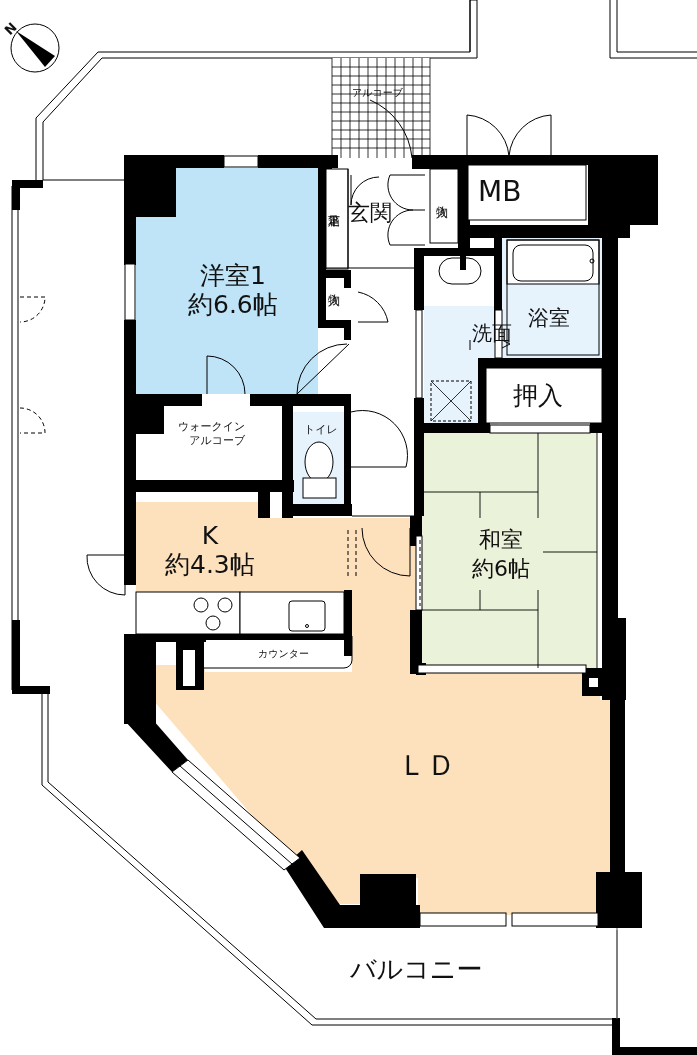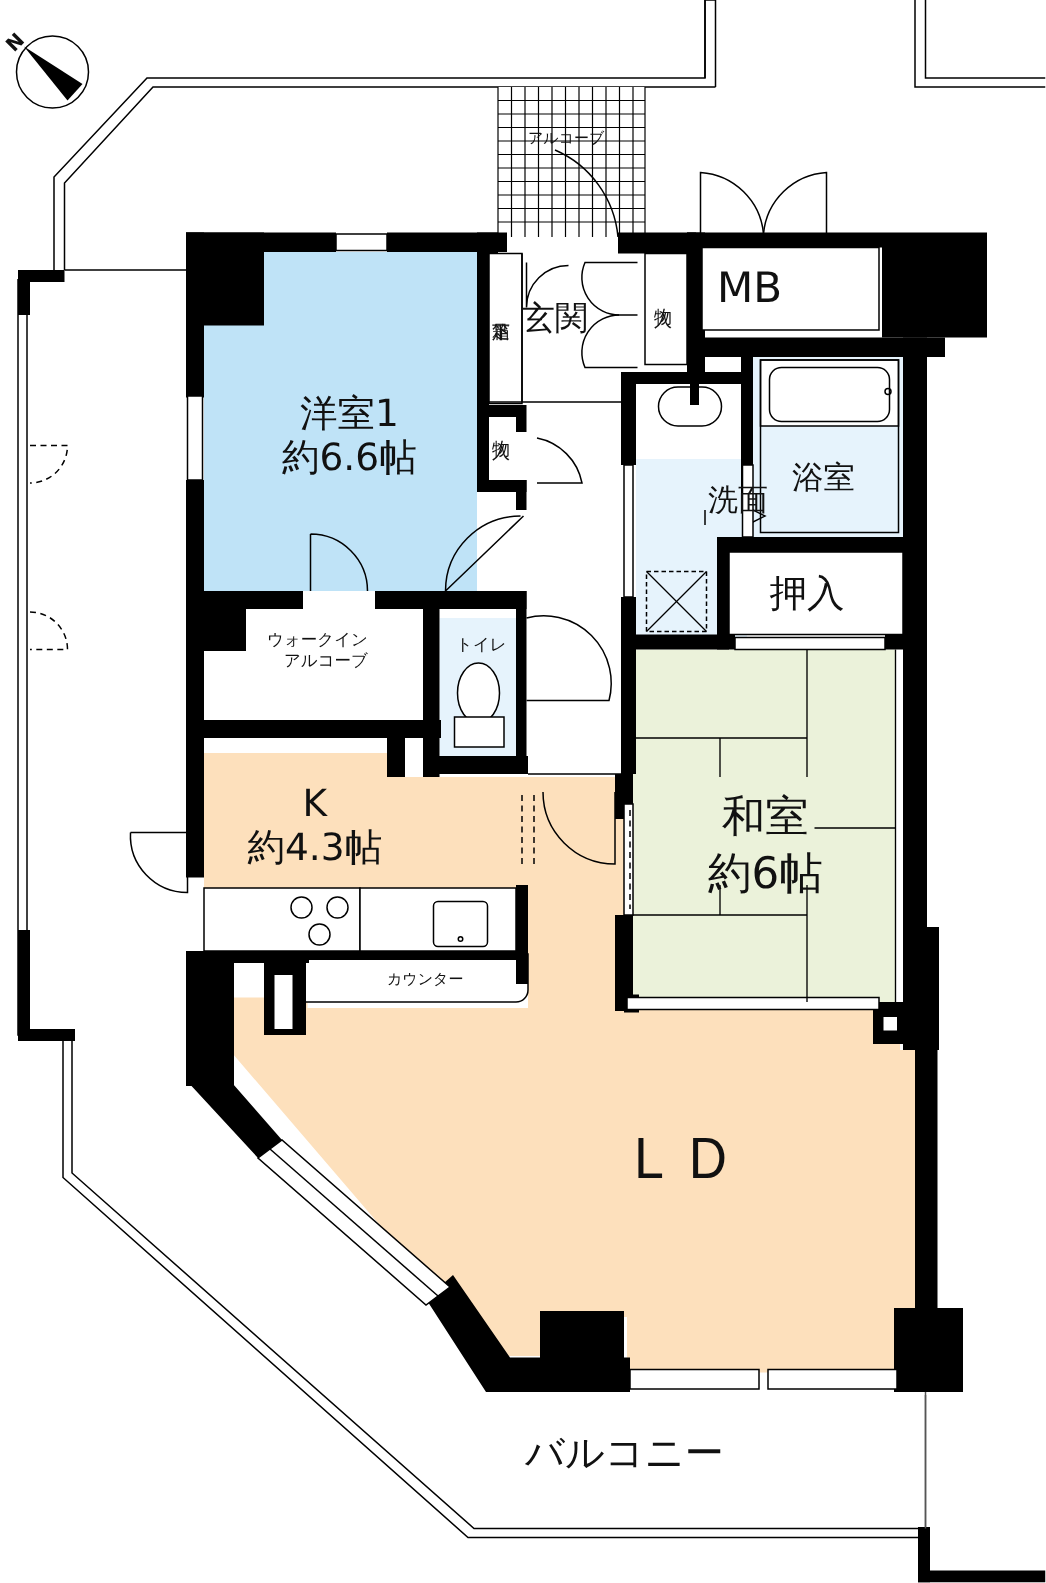--- a/index.html
+++ b/index.html
@@ -1,20 +1,20 @@
 <!DOCTYPE html>
 <html><head>
 <meta charset="utf-8">
 <style>
   html,body{margin:0;padding:0;background:#ffffff;}
   body{width:697px;height:1055px;overflow:hidden;position:relative;font-family:"DejaVu Sans","Liberation Sans",sans-serif;}
   svg{position:absolute;left:0;top:0;}
   .lbl{position:absolute;color:#111;text-align:center;white-space:nowrap;line-height:1.15;}
   .big{font-size:25px;}
-  .mid{font-size:29px;}
+  .mid{font-size:22px;}
   .xs{font-size:12px;text-align:right;}
   .vert{writing-mode:vertical-rl;text-orientation:upright;font-size:13px;letter-spacing:0;line-height:1;}
 </style>
 </head>
 <body>
 
 <svg width="697" height="1055" viewBox="0 0 697 1055">
 
   <g>
     <circle cx="35" cy="48" r="24" fill="#fff" stroke="#000" stroke-width="1"></circle>
@@ -281,17 +281,17 @@
 <div class="lbl xs" style="left:304px;top:424px;font-size:11px;">トイレ</div>
 <div class="lbl big" style="left:165px;top:522px;">
   <div>K</div>
   <div>約4.3帖</div>
 </div>
 <div class="lbl xs" style="left:258px;top:648px;font-size:10px;">カウンター</div>
 <div class="lbl mid" style="left:472px;top:526px;line-height:1.3;">
   <div>和室</div>
   <div>約6帖</div>
 </div>
-<div class="lbl" style="left:398px;top:744px;font-size:39px;line-height:1.5;margin-left:16px;">
+<div class="lbl" style="left:398px;top:744px;font-size:29px;line-height:1.5;">
   <div>ＬＤ</div>
 </div>
 <div class="lbl" style="left:350px;top:955px;font-size:26px;">バルコニー</div>
 <div class="lbl" style="left:6px;top:22px;font-size:13px;font-weight:bold;transform:rotate(-45deg);">N</div>
 
 </body></html>

